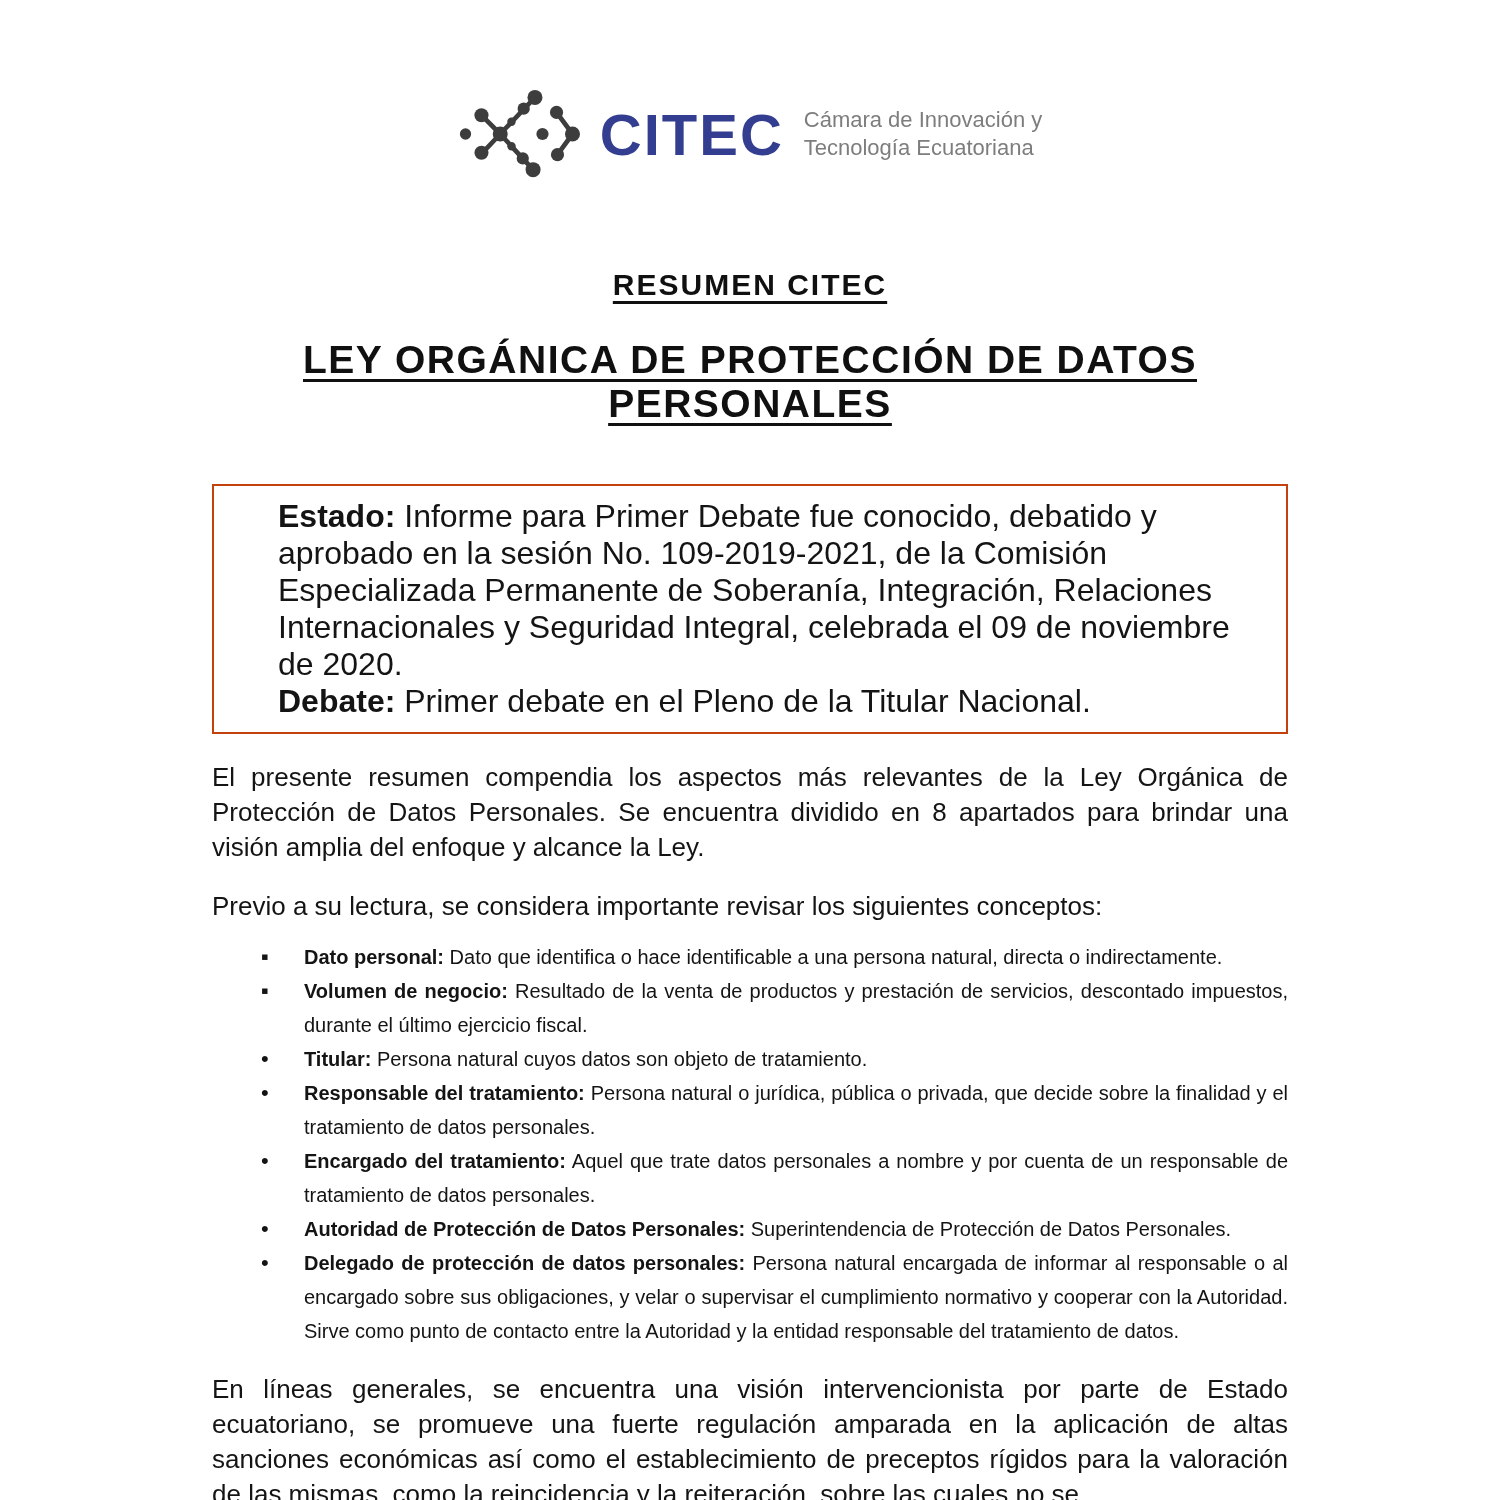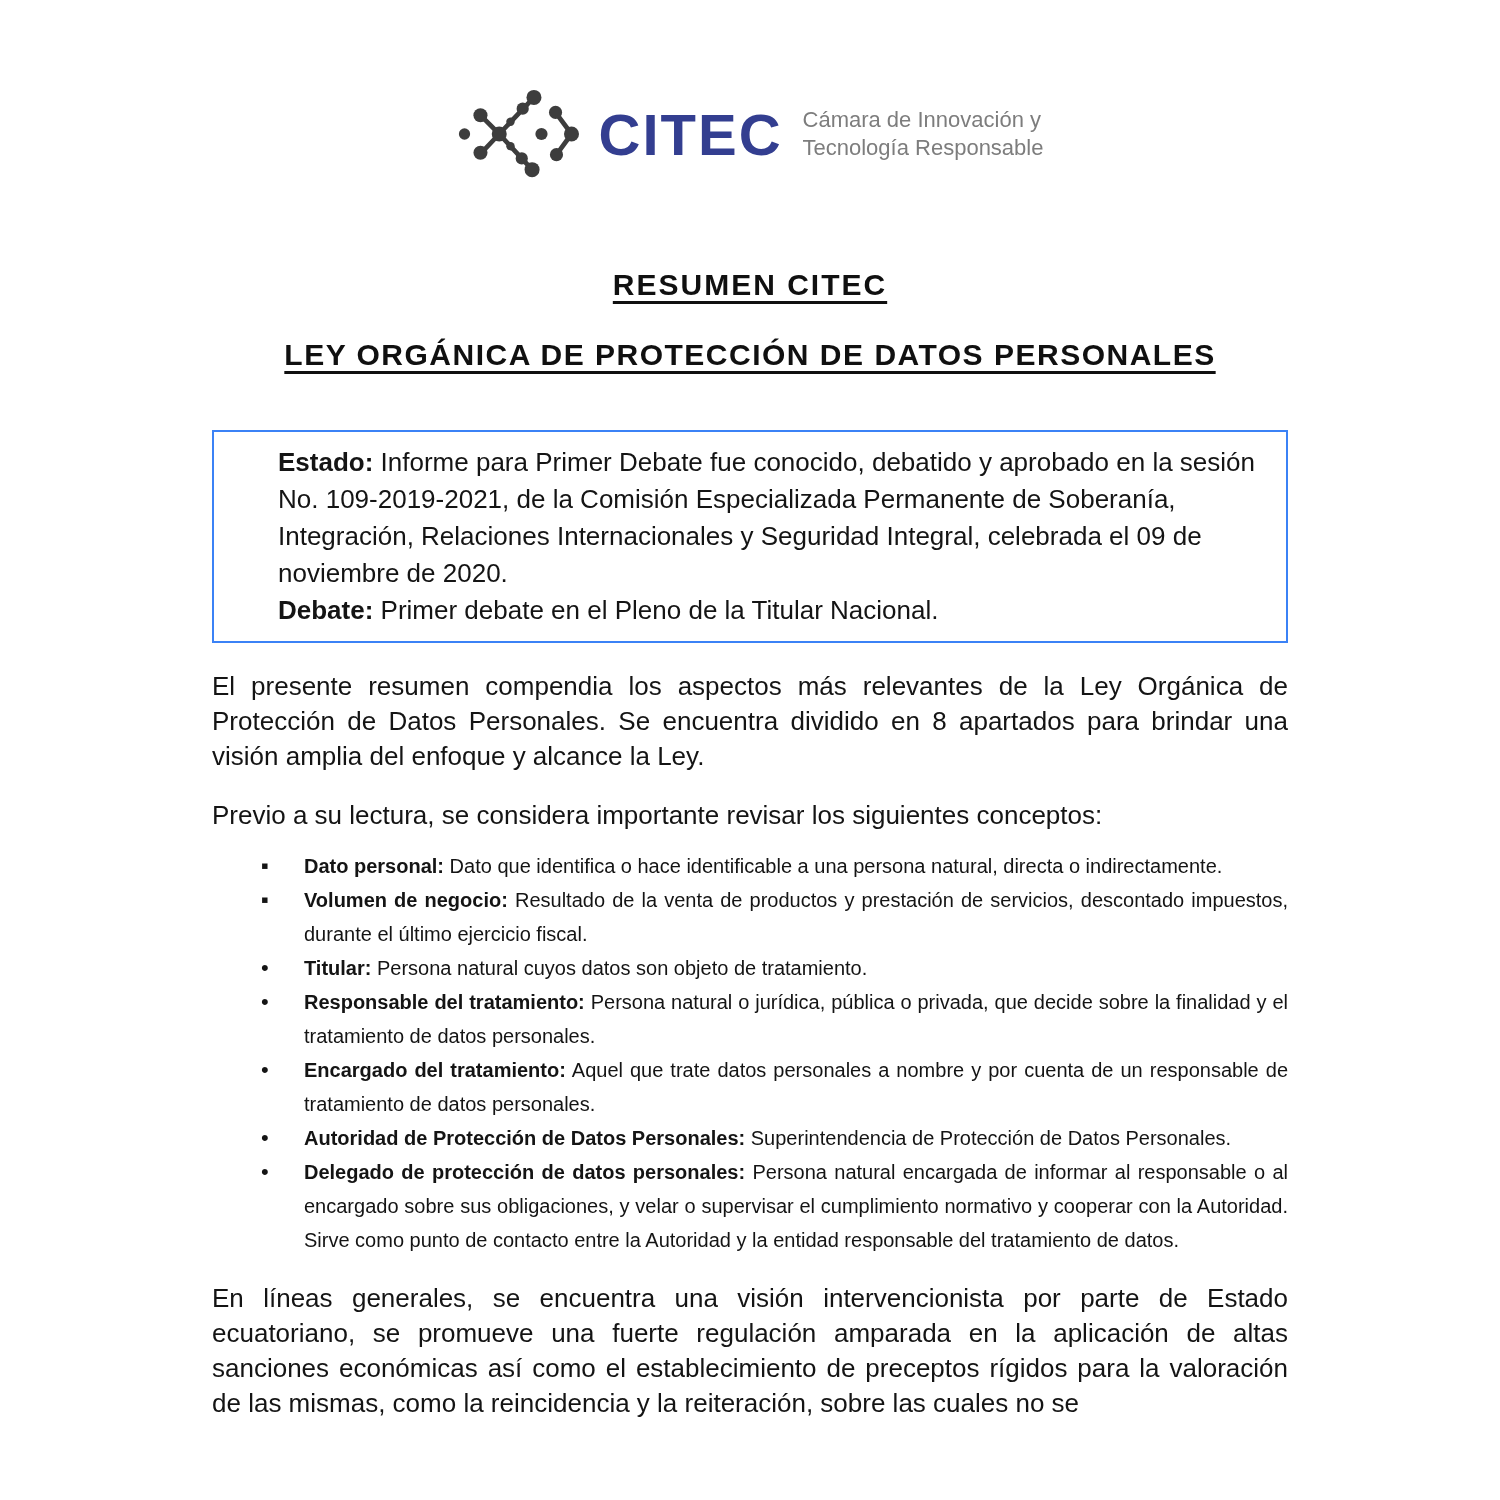--- a/index.html
+++ b/index.html
@@ -30,31 +30,31 @@
   
   .title-block { text-align:center; }
   .doc-title {
     display:inline-block; margin-top:84px;
     font-size:30px; font-weight:bold; letter-spacing:2px;
     text-decoration:underline; text-decoration-thickness:3px; text-underline-offset:6px;
     color:#101010;
   }
   .doc-subtitle {
     display:inline-block; margin-top:36px;
-    font-size:30px; font-weight:bold; letter-spacing:1.5px;
+    font-size:39px; font-weight:bold; letter-spacing:1.5px;
     text-decoration:underline; text-decoration-thickness:3px; text-underline-offset:6px;
     color:#101010;
   }
 
   
   .status-box {
     margin-top:58px;
-    border:2px solid #3b82f6;
+    border:2px solid #c2410c;
     padding:12px 18px 12px 64px;
-    font-size:26px; line-height:37px;
+    font-size:32px; line-height:37px;
   }
   .status-box .b { font-weight:bold; }
 
   
   .para {
     font-size:26px; line-height:35px; text-align:justify;
   }
   .intro   { margin-top:26px; }
   .prelist { margin-top:24px; text-align:left; }
   .closing { margin-top:24px; }
@@ -103,21 +103,21 @@
           <line x1="122" y1="50" x2="106" y2="72"></line>
           <circle cx="105" cy="27" r="7" stroke="none"></circle>
           <circle cx="122" cy="50" r="8" stroke="none"></circle>
           <circle cx="106" cy="72" r="7" stroke="none"></circle>
         </g>
       </svg>
     </span>
     <span class="brand">CITEC</span>
     <span class="tagline">
       <span>Cámara de Innovación y</span><br>
-      <span>Tecnología Responsable</span>
+      <span>Tecnología Ecuatoriana</span>
     </span>
   </div>
 
   <div class="title-block">
     <span class="doc-title">RESUMEN CITEC</span>
   </div>
   <div class="title-block">
     <span class="doc-subtitle">LEY ORGÁNICA DE PROTECCIÓN DE DATOS PERSONALES</span>
   </div>
 

